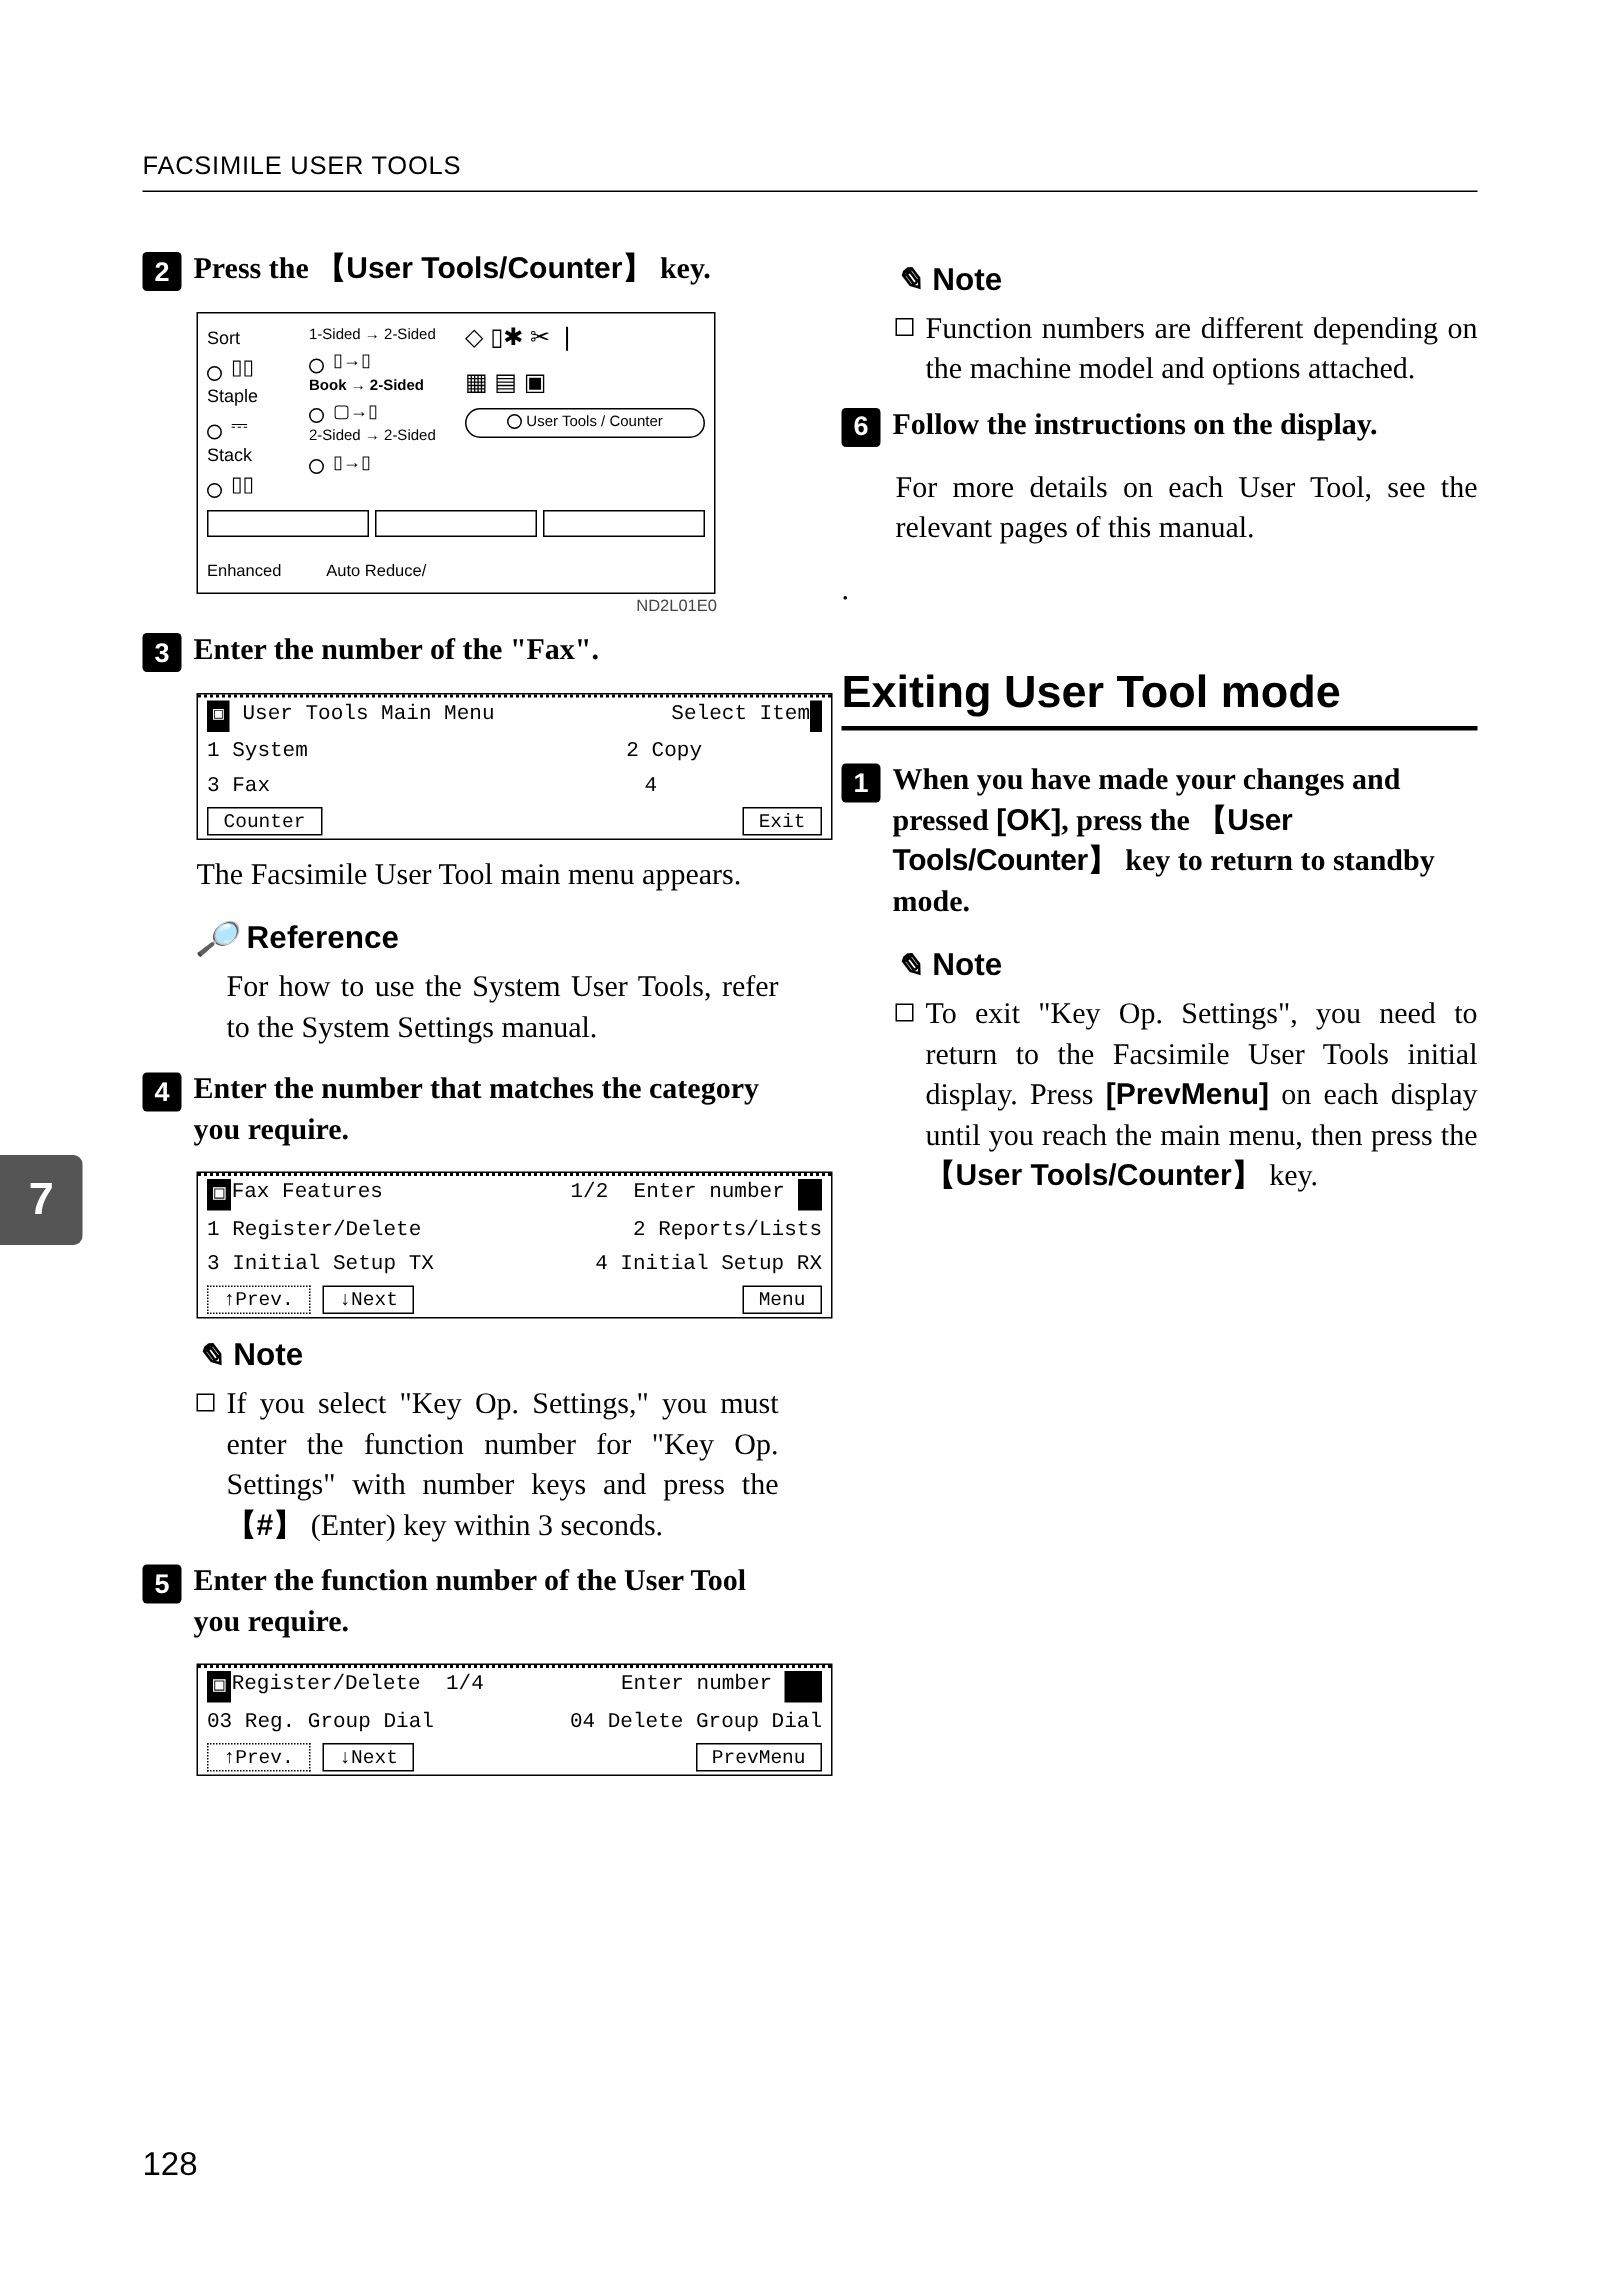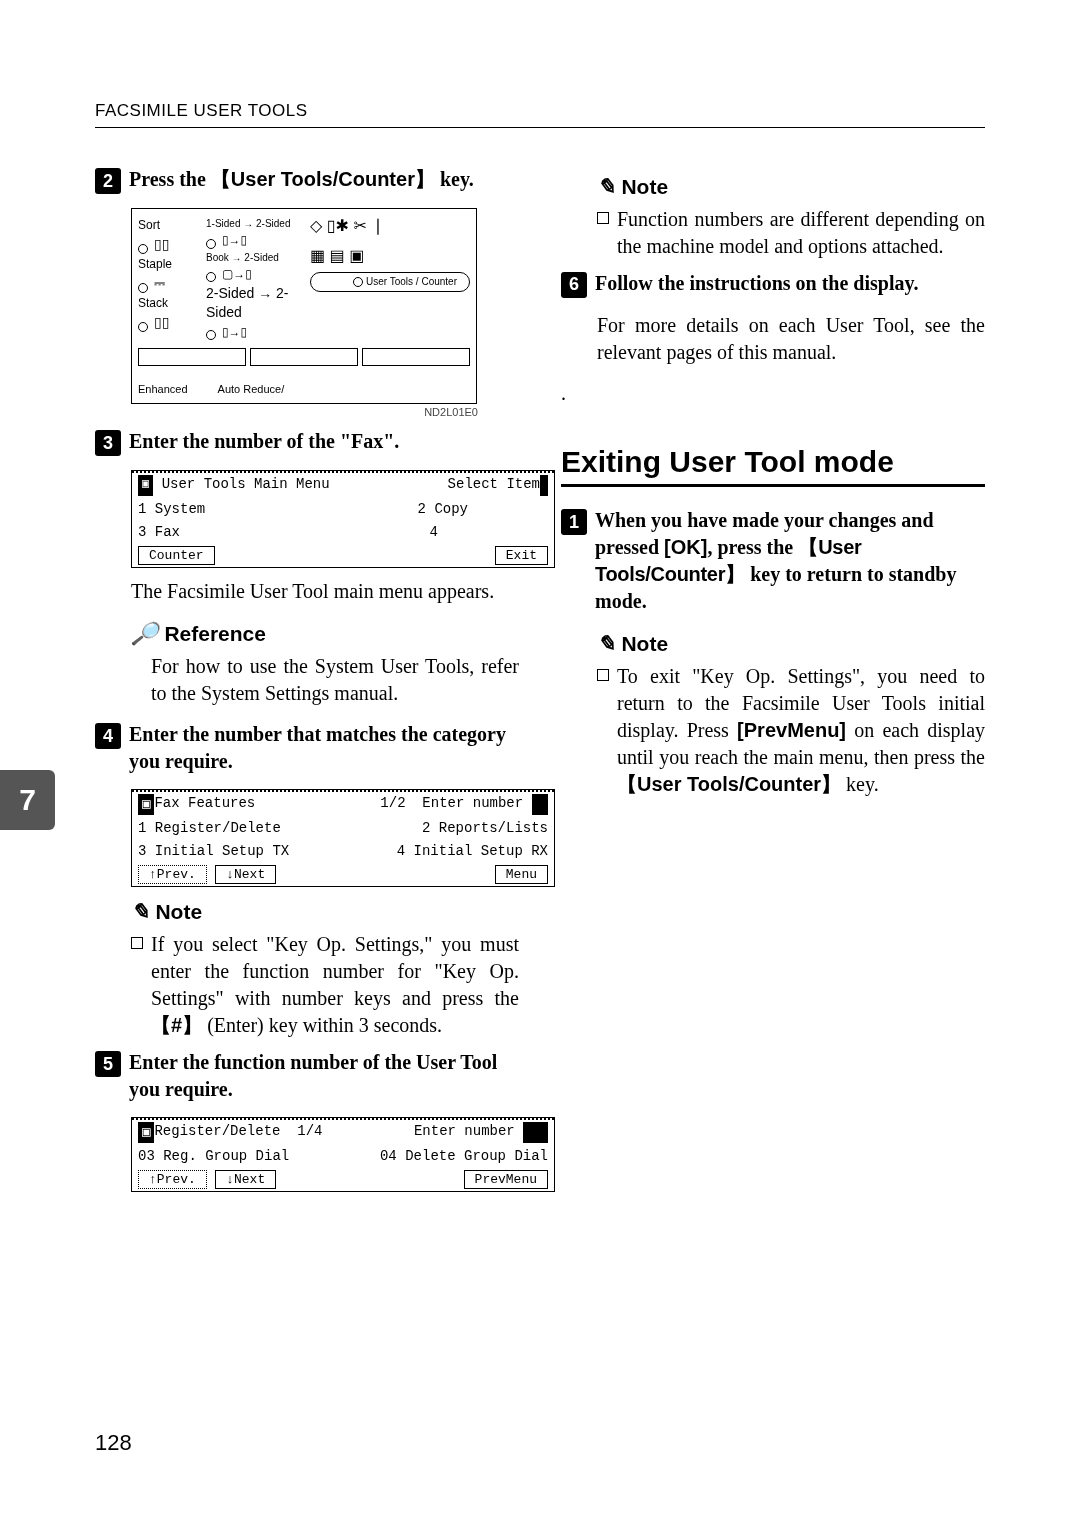--- a/index.html
+++ b/index.html
@@ -200,39 +200,39 @@
             </div>
         </div>
         <div style="flex:0 0 100px;">
           <div class="op-row" style="font-size:10px;">
               <span>1-Sided → 2-Sided</span>
             </div>
           <div class="op-row">
               <span class="op-circle"></span>
               <span>▯→▯</span>
             </div>
+          <div class="op-row" style="font-size:10px;font-weight:bold;">
+              <span>Book → 2-Sided</span>
+            </div>
+          <div class="op-row">
+              <span class="op-circle"></span>
+              <span>▢→▯</span>
+            </div>
           <div class="op-row" style="font-size:10px;">
-              <span>Book → 2-Sided</span>
-            </div>
-          <div class="op-row">
-              <span class="op-circle"></span>
-              <span>▢→▯</span>
-            </div>
-          <div class="op-row" style="font-size:14px;">
               <span>2-Sided → 2-Sided</span>
             </div>
           <div class="op-row">
               <span class="op-circle"></span>
               <span>▯→▯</span>
             </div>
         </div>
         <div style="flex:1;">
           <div class="panel-icons">◇ ▯✱ ✂ ❘</div>
           <div class="panel-icons" style="margin-top:8px;">▦ ▤ ▣</div>
-          <div style="border:1px solid #000; border-radius:10px; font-size:10px; padding:2px 12px; margin-top:6px; text-align:right;"><span class="op-circle" style="vertical-align:middle;"></span> <span>User Tools / Counter</span></div>
+          <div style="border:1px solid #000; border-radius:10px; font-size:10px; padding:2px 0; margin-top:6px; text-align:center;"><span class="op-circle" style="vertical-align:middle;"></span> <span>User Tools / Counter</span></div>
         </div>
       </div>
       <div style="display:flex; gap:4px; margin-top:6px;">
         <div class="op-box"></div>
           <div class="op-box"></div>
           <div class="op-box"></div>
       </div>
       <div style="display:flex; gap:30px; font-size:11px; margin-top:16px;">
         <span>Enhanced</span>
         <span>Auto Reduce/</span>

